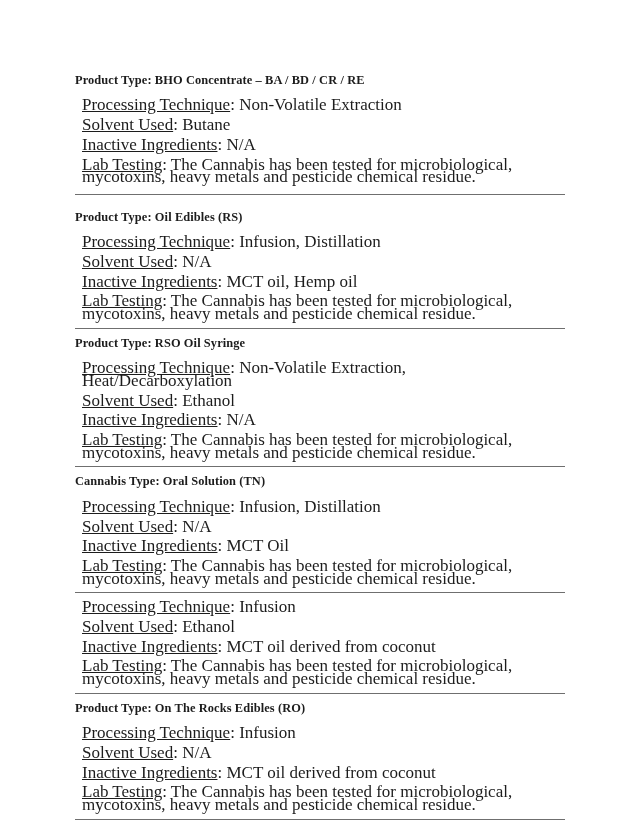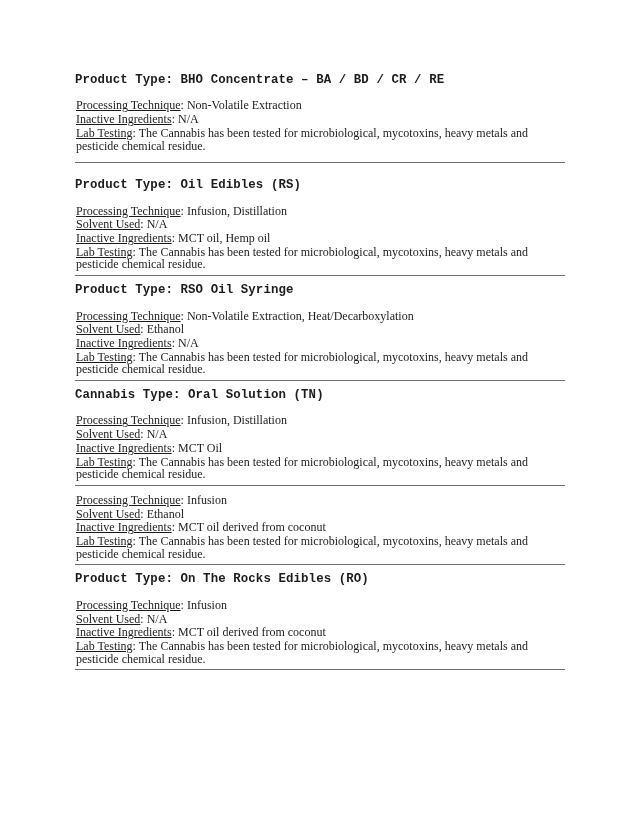--- a/index.html
+++ b/index.html
@@ -23,44 +23,44 @@
     left: 75px;
     top: 74px;
     width: 490px;
   }
   .section-title {
     font-size: 12.4px;
     font-weight: bold;
     line-height: 12.7px;
     margin: 0 0 12.7px 0;
     letter-spacing: 0.1px;
-    font-family: Liberation Mono, monospace;
   }
   .line {
-    font-size: 12px;
+    font-size: 17px;
     line-height: 12.7px;
-    margin: 1px;
+    margin: 7px;
   }
   .u { text-decoration: underline; }
   .rule {
     border: none;
     border-top: 1px solid var(--rule-color, #6f6f6f);
     height: 0;
     margin: 4px 0 8px 0;
   }
   .product-section.first .rule { margin: 10px 0 16px 0; }
 </style>
 </head>
 <body>
 
 <div class="page">
   <div class="content">
   <section class="product-section first">
     <h2 class="section-title">Product Type: BHO Concentrate – BA / BD / CR / RE</h2>
     <div class="line"><span class="u">Processing Technique</span><span>: </span><span>Non-Volatile Extraction</span></div>
+    <div class="line"><span class="u">Solvent Used</span><span>: </span><span>Butane</span></div>
     <div class="line"><span class="u">Inactive Ingredients</span><span>: </span><span>N/A</span></div>
     <div class="line"><span class="u">Lab Testing</span><span>: </span><span>The Cannabis has been tested for microbiological, mycotoxins, heavy metals and pesticide chemical residue.</span></div>
     <hr class="rule">
   </section>
 
   <section class="product-section">
     <h2 class="section-title">Product Type: Oil Edibles (RS)</h2>
     <div class="line"><span class="u">Processing Technique</span><span>: </span><span>Infusion, Distillation</span></div>
     <div class="line"><span class="u">Solvent Used</span><span>: </span><span>N/A</span></div>
     <div class="line"><span class="u">Inactive Ingredients</span><span>: </span><span>MCT oil, Hemp oil</span></div>

